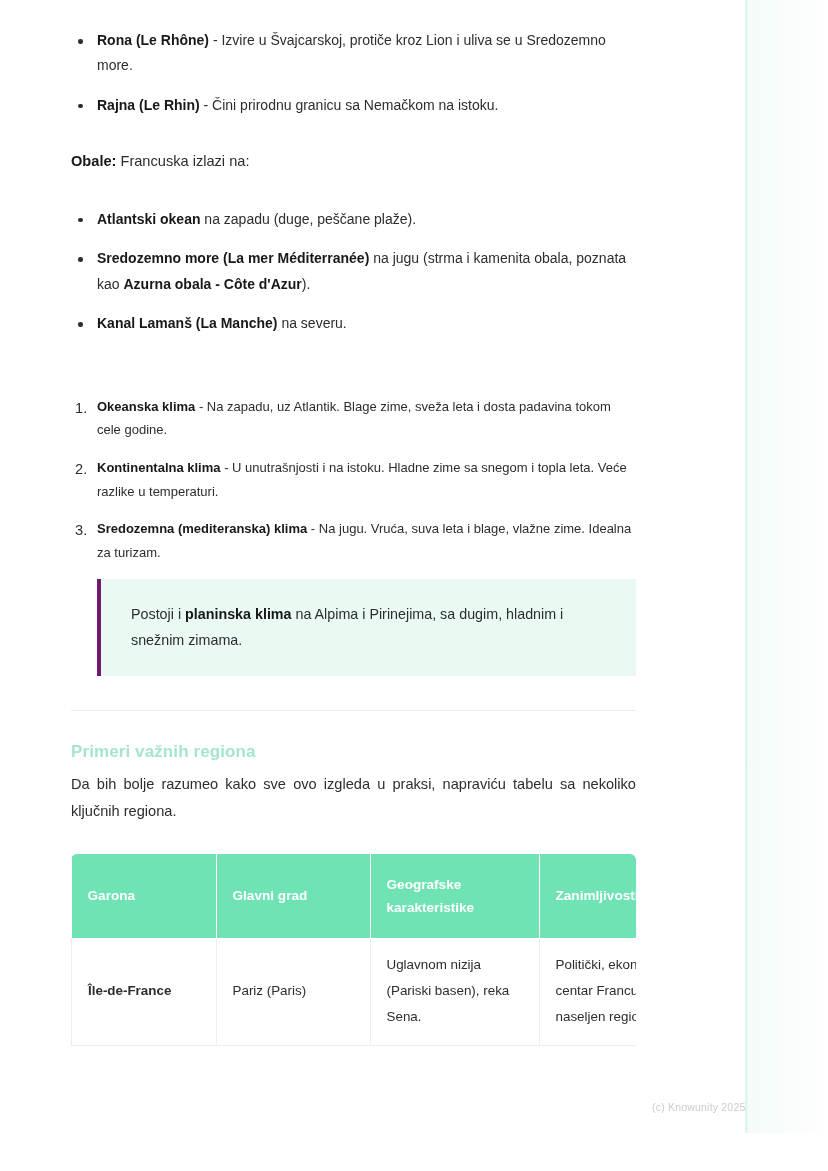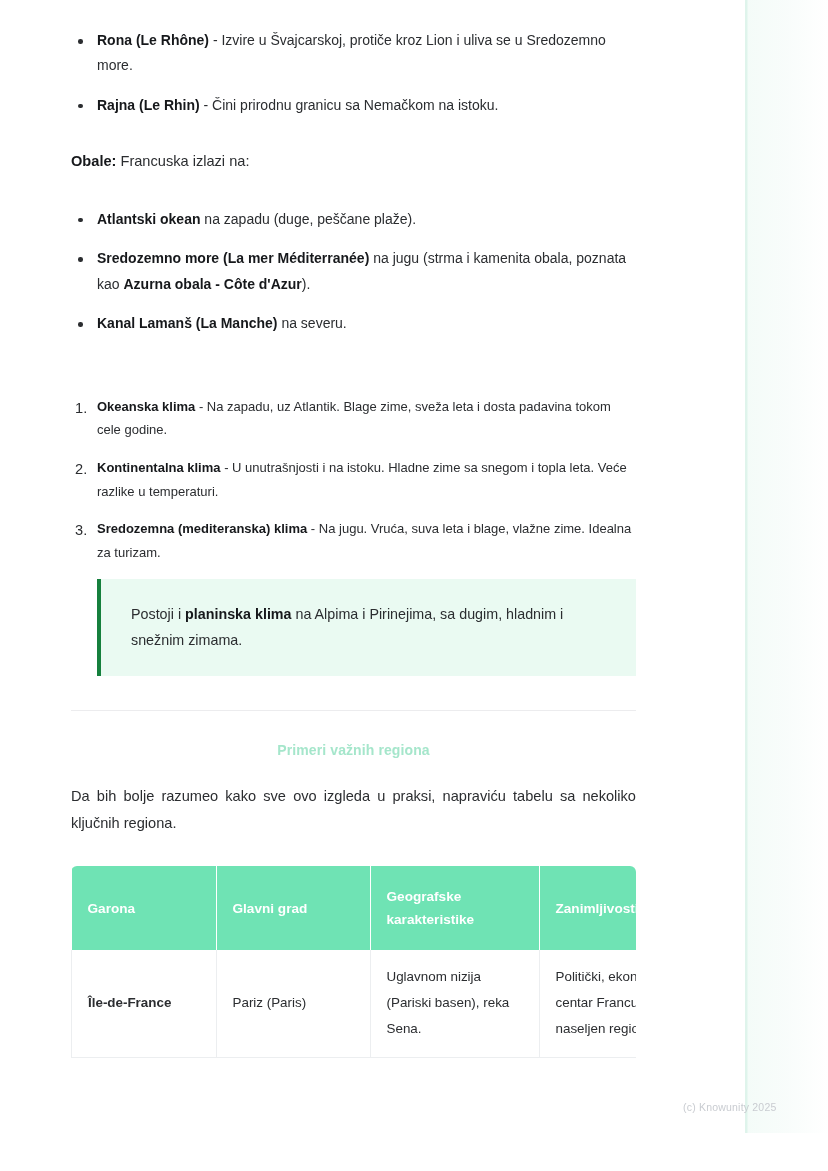--- a/index.html
+++ b/index.html
@@ -116,30 +116,29 @@
   
   h2.section-title {
     font-size: 19.5px;
     font-weight: 700;
     color: #a5e6cb;
     margin: 0 0 18px 0;
     letter-spacing: .1px;
     line-height: 1.3;
   }
   h2.section-title.big {
-    font-size: 14px;
-    margin: 0 0 24px 0;
-    text-align: center;
+    font-size: 17px;
+    margin: 0 0 8px 0;
   }
 
   
   .callout {
     margin: 8px 0 0 26px;
     background: #eafaf2;
-    border-left: 4px solid #15803d;
+    border-left: 4px solid #701a75;
     padding: 22px 26px 22px 30px;
     box-sizing: border-box;
     width: 539px;
   }
   .callout p {
     margin: 0;
     font-size: 14.3px;
     line-height: 1.86;
     color: #2b2d30;
   }
@@ -194,21 +193,21 @@
   }
   table.regions tbody td:last-child { border-right: 0; }
   table.regions tbody td:first-child {
     border-left: 1px solid #eceef0;
   }
   td.strong-cell { font-weight: 700; color: #16181b; }
 
   
   .watermark {
     position: absolute;
-    left: 683px;
+    left: 652px;
     top: 1101px;
     font-size: 10.5px;
     color: #c9ccd1;
     letter-spacing: .2px;
     white-space: nowrap;
   }
 </style>
 </head>
 <body>
 

